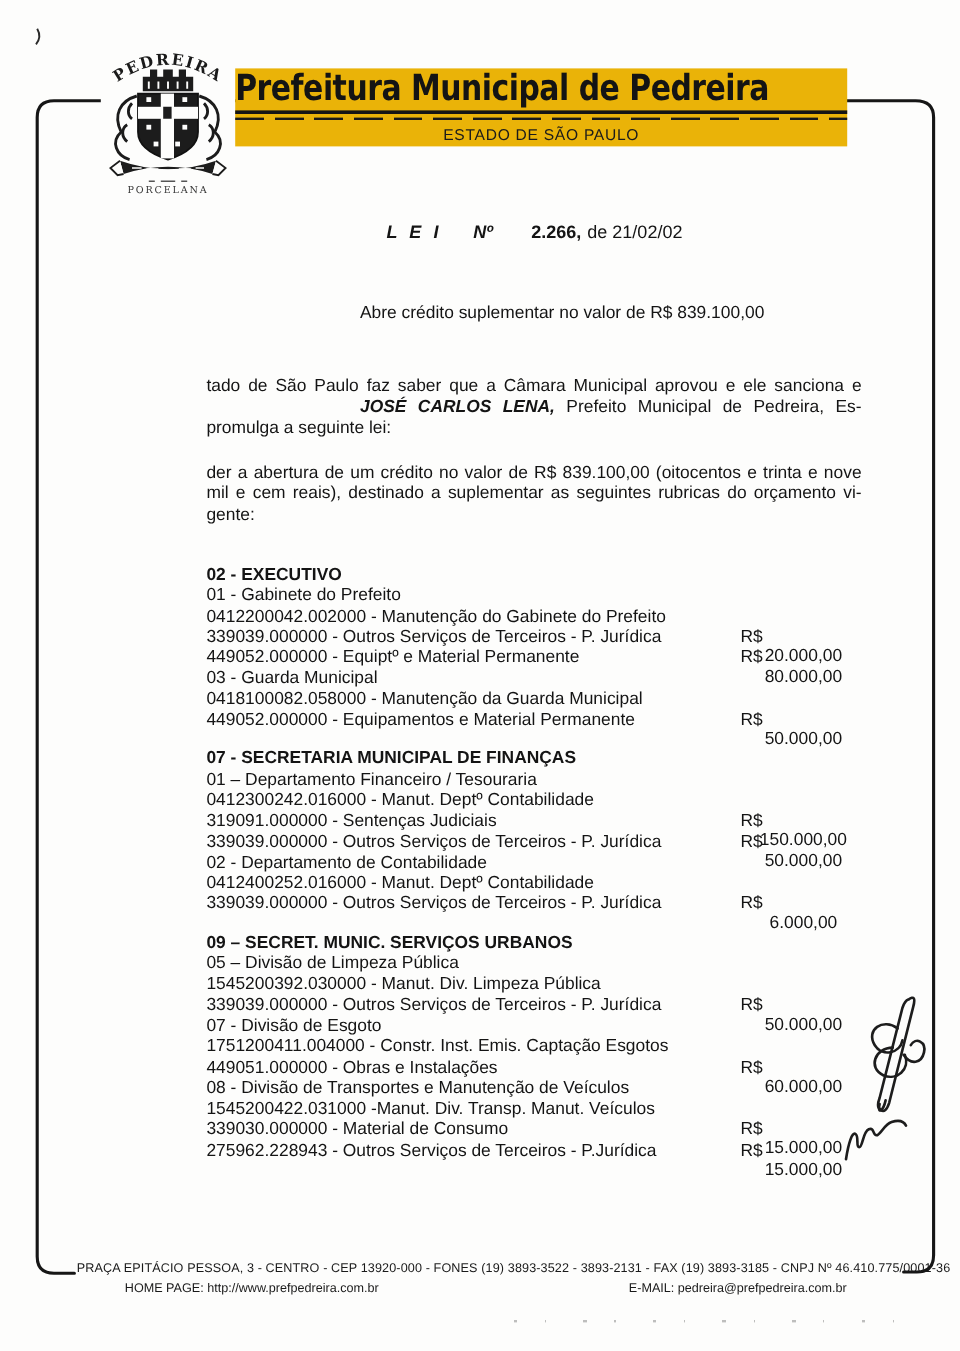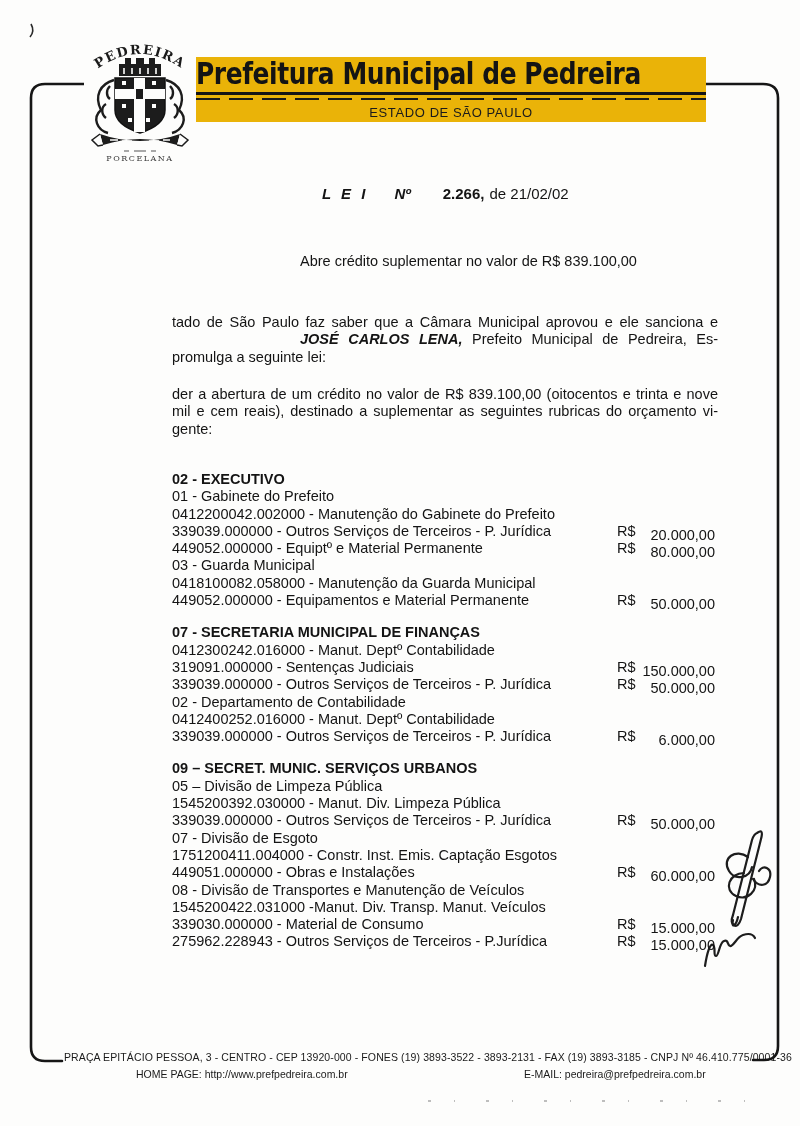--- a/index.html
+++ b/index.html
@@ -38,24 +38,24 @@
   .pl{text-align:justify;}
   .pl.full{text-align-last:justify;}
   .pl.indent{padding-left:128px;}
   .em{font-weight:bold;font-style:italic;}
   
   #budget{left:172px;top:471px;width:546px;font-size:14.5px;z-index:2;}
   .section{margin-bottom:15px;}
   .shead{font-weight:bold;line-height:17.3px;white-space:nowrap;}
   .row{position:relative;line-height:17.3px;white-space:nowrap;height:17.3px;}
   .cur{position:absolute;left:445px;top:0;}
-  .amt{position:absolute;left:452px;width:91px;top:4px;text-align:right;}
+  .amt{position:absolute;left:452px;width:91px;top:16px;text-align:center;}
   
   #f-line1{left:64px;top:1051px;font-size:10.5px;letter-spacing:0.1px;white-space:nowrap;z-index:2;color:#1a1a1a;}
-  #f-home{left:104px;top:1068px;font-size:10.5px;white-space:nowrap;z-index:2;color:#1a1a1a;margin-left:32px;}
+  #f-home{left:104px;top:1068px;font-size:10.5px;white-space:nowrap;z-index:2;color:#1a1a1a;}
   #f-mail{left:524px;top:1068px;font-size:10.5px;white-space:nowrap;z-index:2;color:#1a1a1a;}
   #artifacts{left:428px;top:1100px;width:335px;height:2px;opacity:.55;z-index:2;
     background:repeating-linear-gradient(90deg,#8a8a8a 0 3px,transparent 3px 26px,#8a8a8a 26px 27px,transparent 27px 58px);}
 </style>
 </head>
 <body>
 
 <svg id="frame-svg" viewBox="0 0 800 1126" xmlns="http://www.w3.org/2000/svg">
 
   <path d="M 62 1061 L 45 1061 Q 31 1061 31 1047 L 31 98 Q 31 84 45 84 L 763 84 Q 778 84 778 98 L 778 1046 Q 778 1060 764 1060 L 753 1060" fill="none" stroke="#161616" stroke-width="2.6" stroke-linecap="round"></path>
@@ -143,20 +143,21 @@
     <div class="row"><span>0412200042.002000 - Manutenção do Gabinete do Prefeito</span></div>
     <div class="row"><span>339039.000000 - Outros Serviços de Terceiros - P. Jurídica</span><span class="cur">R$</span><span class="amt">20.000,00</span></div>
     <div class="row"><span>449052.000000 - Equiptº e Material Permanente</span><span class="cur">R$</span><span class="amt">80.000,00</span></div>
     <div class="row"><span>03 - Guarda Municipal</span></div>
     <div class="row"><span>0418100082.058000 - Manutenção da Guarda Municipal</span></div>
     <div class="row"><span>449052.000000 - Equipamentos e Material Permanente</span><span class="cur">R$</span><span class="amt">50.000,00</span></div>
   </div>
 
   <div class="section">
     <div class="shead">07 - SECRETARIA MUNICIPAL DE FINANÇAS</div>
+    <div class="row"><span>01 – Departamento Financeiro / Tesouraria</span></div>
     <div class="row"><span>0412300242.016000 - Manut. Deptº Contabilidade</span></div>
     <div class="row"><span>319091.000000 - Sentenças Judiciais</span><span class="cur">R$</span><span class="amt">150.000,00</span></div>
     <div class="row"><span>339039.000000 - Outros Serviços de Terceiros - P. Jurídica</span><span class="cur">R$</span><span class="amt">50.000,00</span></div>
     <div class="row"><span>02 - Departamento de Contabilidade</span></div>
     <div class="row"><span>0412400252.016000 - Manut. Deptº Contabilidade</span></div>
     <div class="row"><span>339039.000000 - Outros Serviços de Terceiros - P. Jurídica</span><span class="cur">R$</span><span class="amt">6.000,00</span></div>
   </div>
 
   <div class="section">
     <div class="shead">09 – SECRET. MUNIC. SERVIÇOS URBANOS</div>

